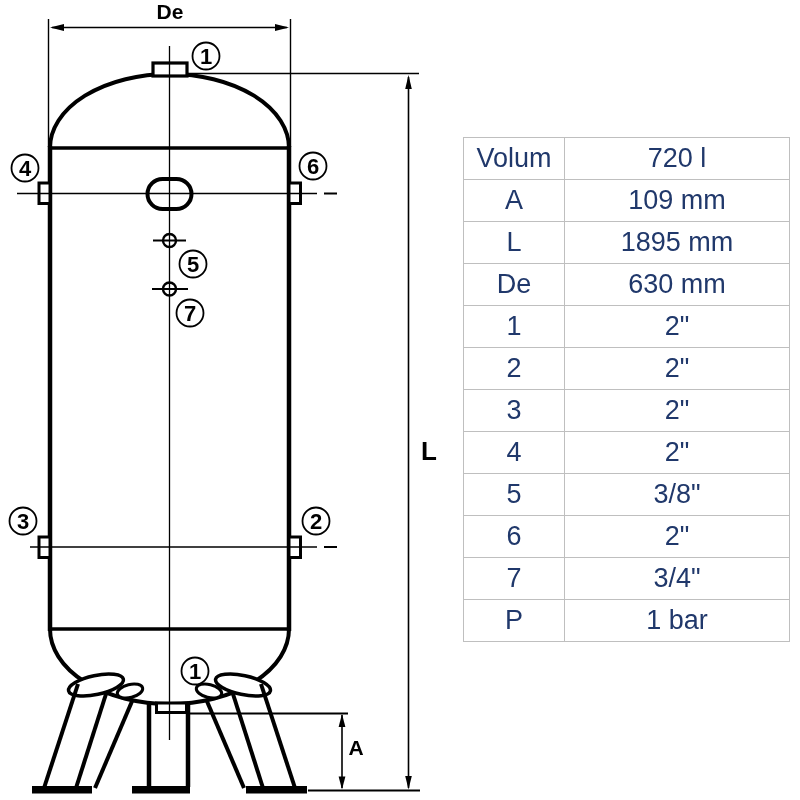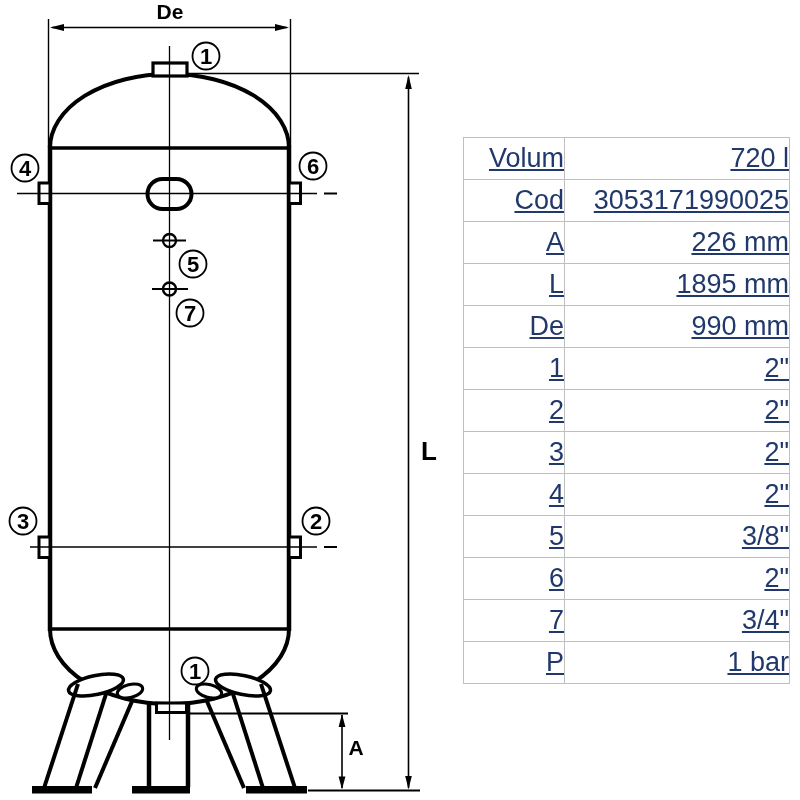--- a/index.html
+++ b/index.html
@@ -20,23 +20,22 @@
   .dim-label-big{font-size:26px;}
   .port-num{font-size:22px;text-anchor:middle;}
   .spec-wrap{position:absolute;left:463px;top:137px;}
   table.spec{
     border-collapse:collapse;
     color:var(--table-text);
     font-size:27px;
   }
   table.spec td{
     border:1px solid var(--table-border);
-    height:41px;padding:0;text-align:right;vertical-align:middle;
+    height:41px;padding:0;text-align:center;vertical-align:middle;
     background:#fff;
-    text-decoration:underline;
   }
   td.k{width:100px;}
   td.v{width:224px;margin-left:46px;}
 </style>
 </head>
 <body>
 
 <div class="drawing">
 <svg width="450" height="800" viewBox="0 0 450 800">
 
@@ -163,34 +162,30 @@
 </div>
 
 <div class="spec-wrap">
   <table class="spec">
     <tbody>
       <tr>
           <td class="k">Volum</td>
           <td class="v">720 l</td>
         </tr>
       <tr>
-          <td class="k">Cod</td>
-          <td class="v">3053171990025</td>
-        </tr>
-      <tr>
           <td class="k">A</td>
-          <td class="v">226 mm</td>
+          <td class="v">109 mm</td>
         </tr>
       <tr>
           <td class="k">L</td>
           <td class="v">1895 mm</td>
         </tr>
       <tr>
           <td class="k">De</td>
-          <td class="v">990 mm</td>
+          <td class="v">630 mm</td>
         </tr>
       <tr>
           <td class="k">1</td>
           <td class="v">2"</td>
         </tr>
       <tr>
           <td class="k">2</td>
           <td class="v">2"</td>
         </tr>
       <tr>

